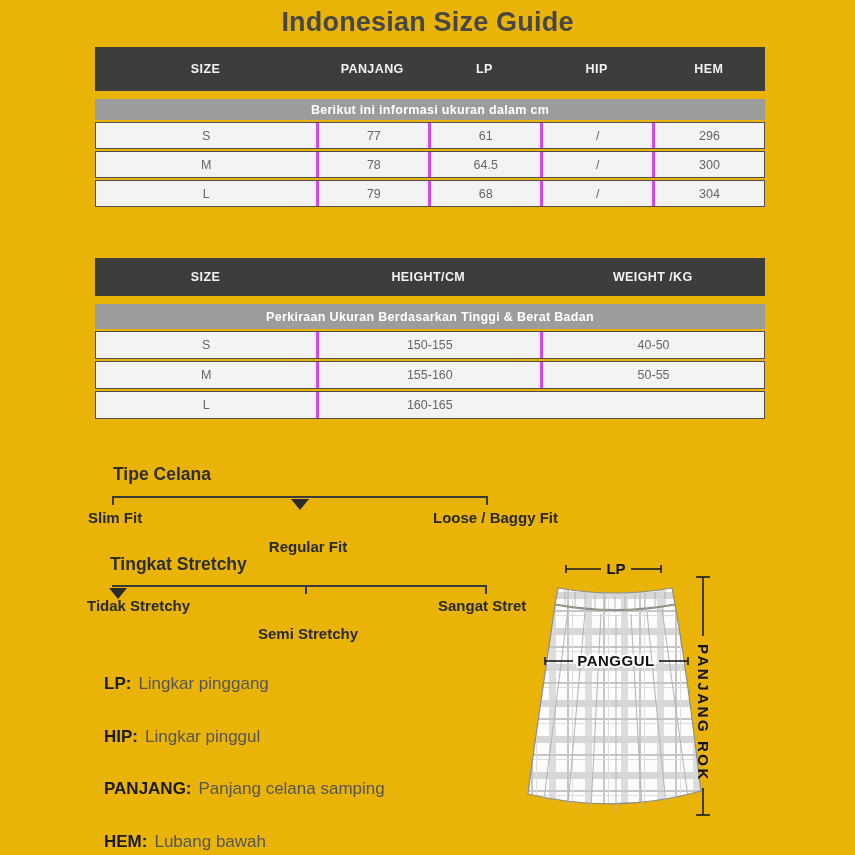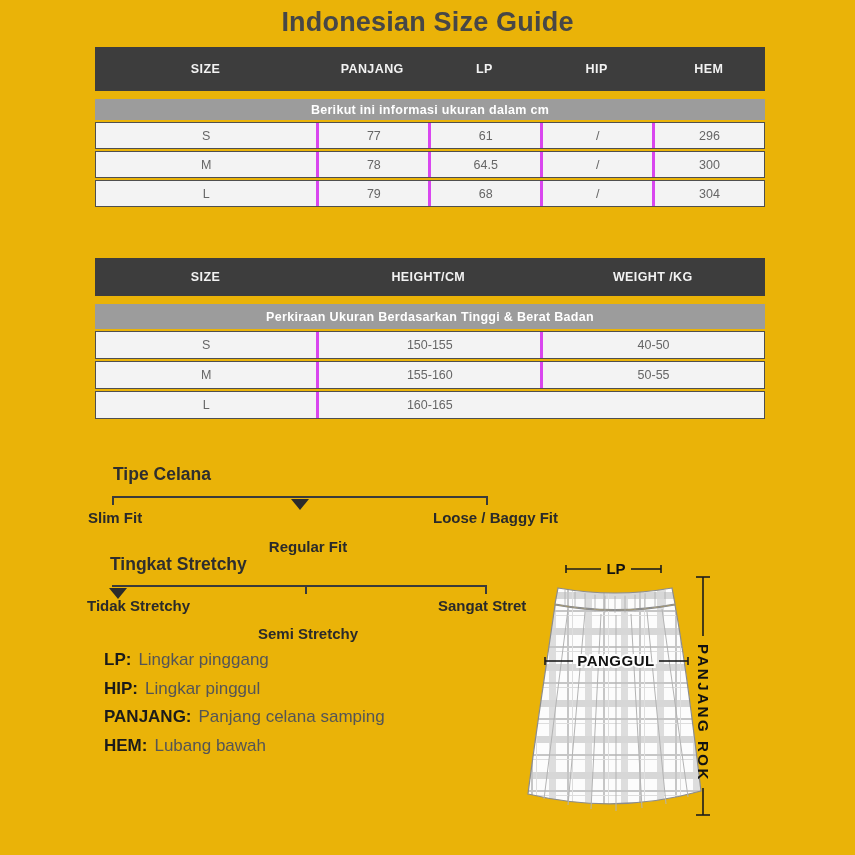--- a/index.html
+++ b/index.html
@@ -54,21 +54,21 @@
     position:absolute; top:1px; width:0; height:0;
     border-left:9px solid transparent; border-right:9px solid transparent;
     border-top:11px solid #2b2b2b;
   }
   .slider-label { position:absolute; font-size:15px; font-weight:600; color:#2a2a2a; white-space:nowrap; }
   .slider-label.center { text-align:center; }
   .slider-label.right { text-align:right; }
 
   
   .legend { position:absolute; left:104px; top:646px; }
-  .legend-item { font-size:17px; line-height:28.5px; color:#555555; white-space:nowrap; }
+  .legend-item { font-size:17px; line-height:28.5px; color:#555555; white-space:nowrap;margin-top:24px; }
   .legend-term { font-weight:700; color:#1b1b1b; margin-right:7px; }
 
   
   .footnote { position:absolute; left:104px; top:803px; font-size:15.5px; font-weight:600; color:#222222; }
 
   
   .skirt-svg { position:absolute; left:505px; top:548px; }
   .dim-text { font-family:"Liberation Sans", sans-serif; font-weight:700; font-size:15px; fill:#111111; }
 </style>
 </head>

